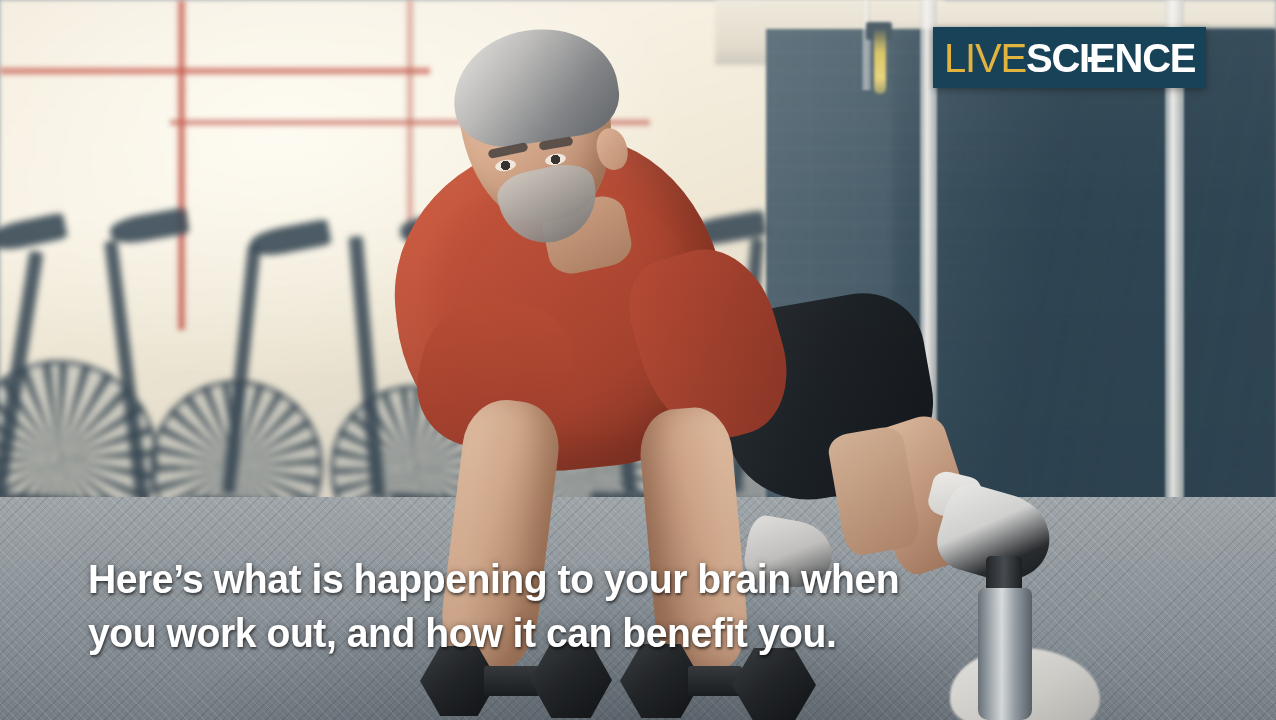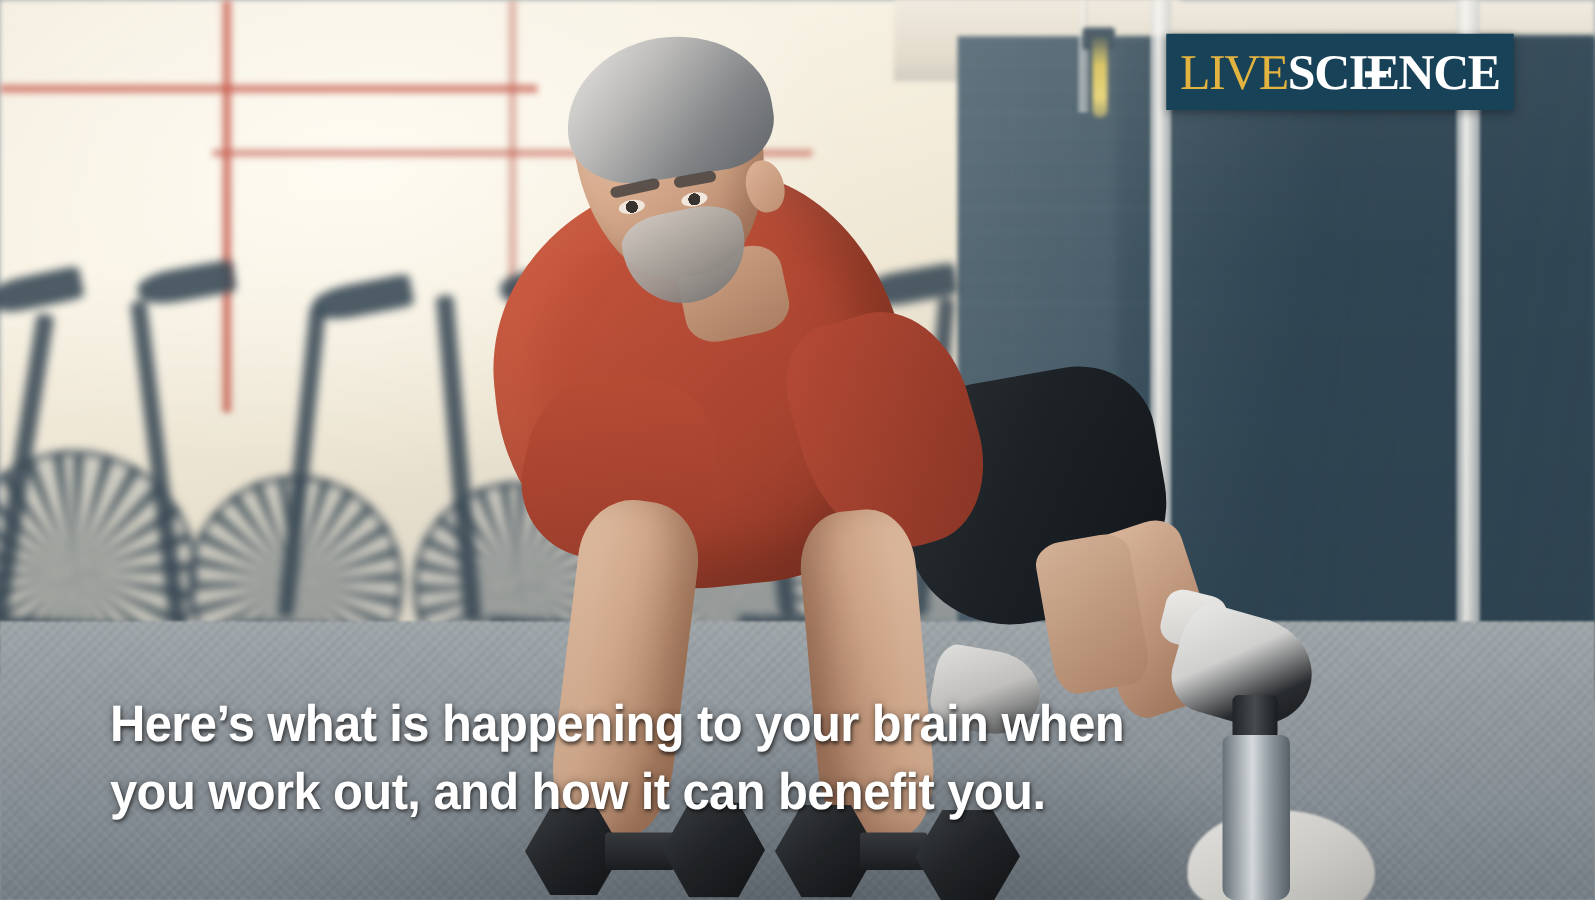--- a/index.html
+++ b/index.html
@@ -364,21 +364,21 @@
     left: 933px; top: 27px;
     height: 61px;
     padding: 0 11px;
     display: flex;
     align-items: center;
     background: #184257;
     box-shadow: 0 2px 7px rgba(0,0,0,0.35);
     box-sizing: border-box;
   }
   .logo-text {
-    font-family: Liberation Serif, serif;
+    font-family: Liberation Sans, sans-serif;
     font-size: 40px;
     font-weight: 700;
     letter-spacing: -1.2px;
     line-height: 1;
     white-space: nowrap;
     display: flex;
     align-items: baseline;
   }
   .logo-live {
     color: #e3b33f;

